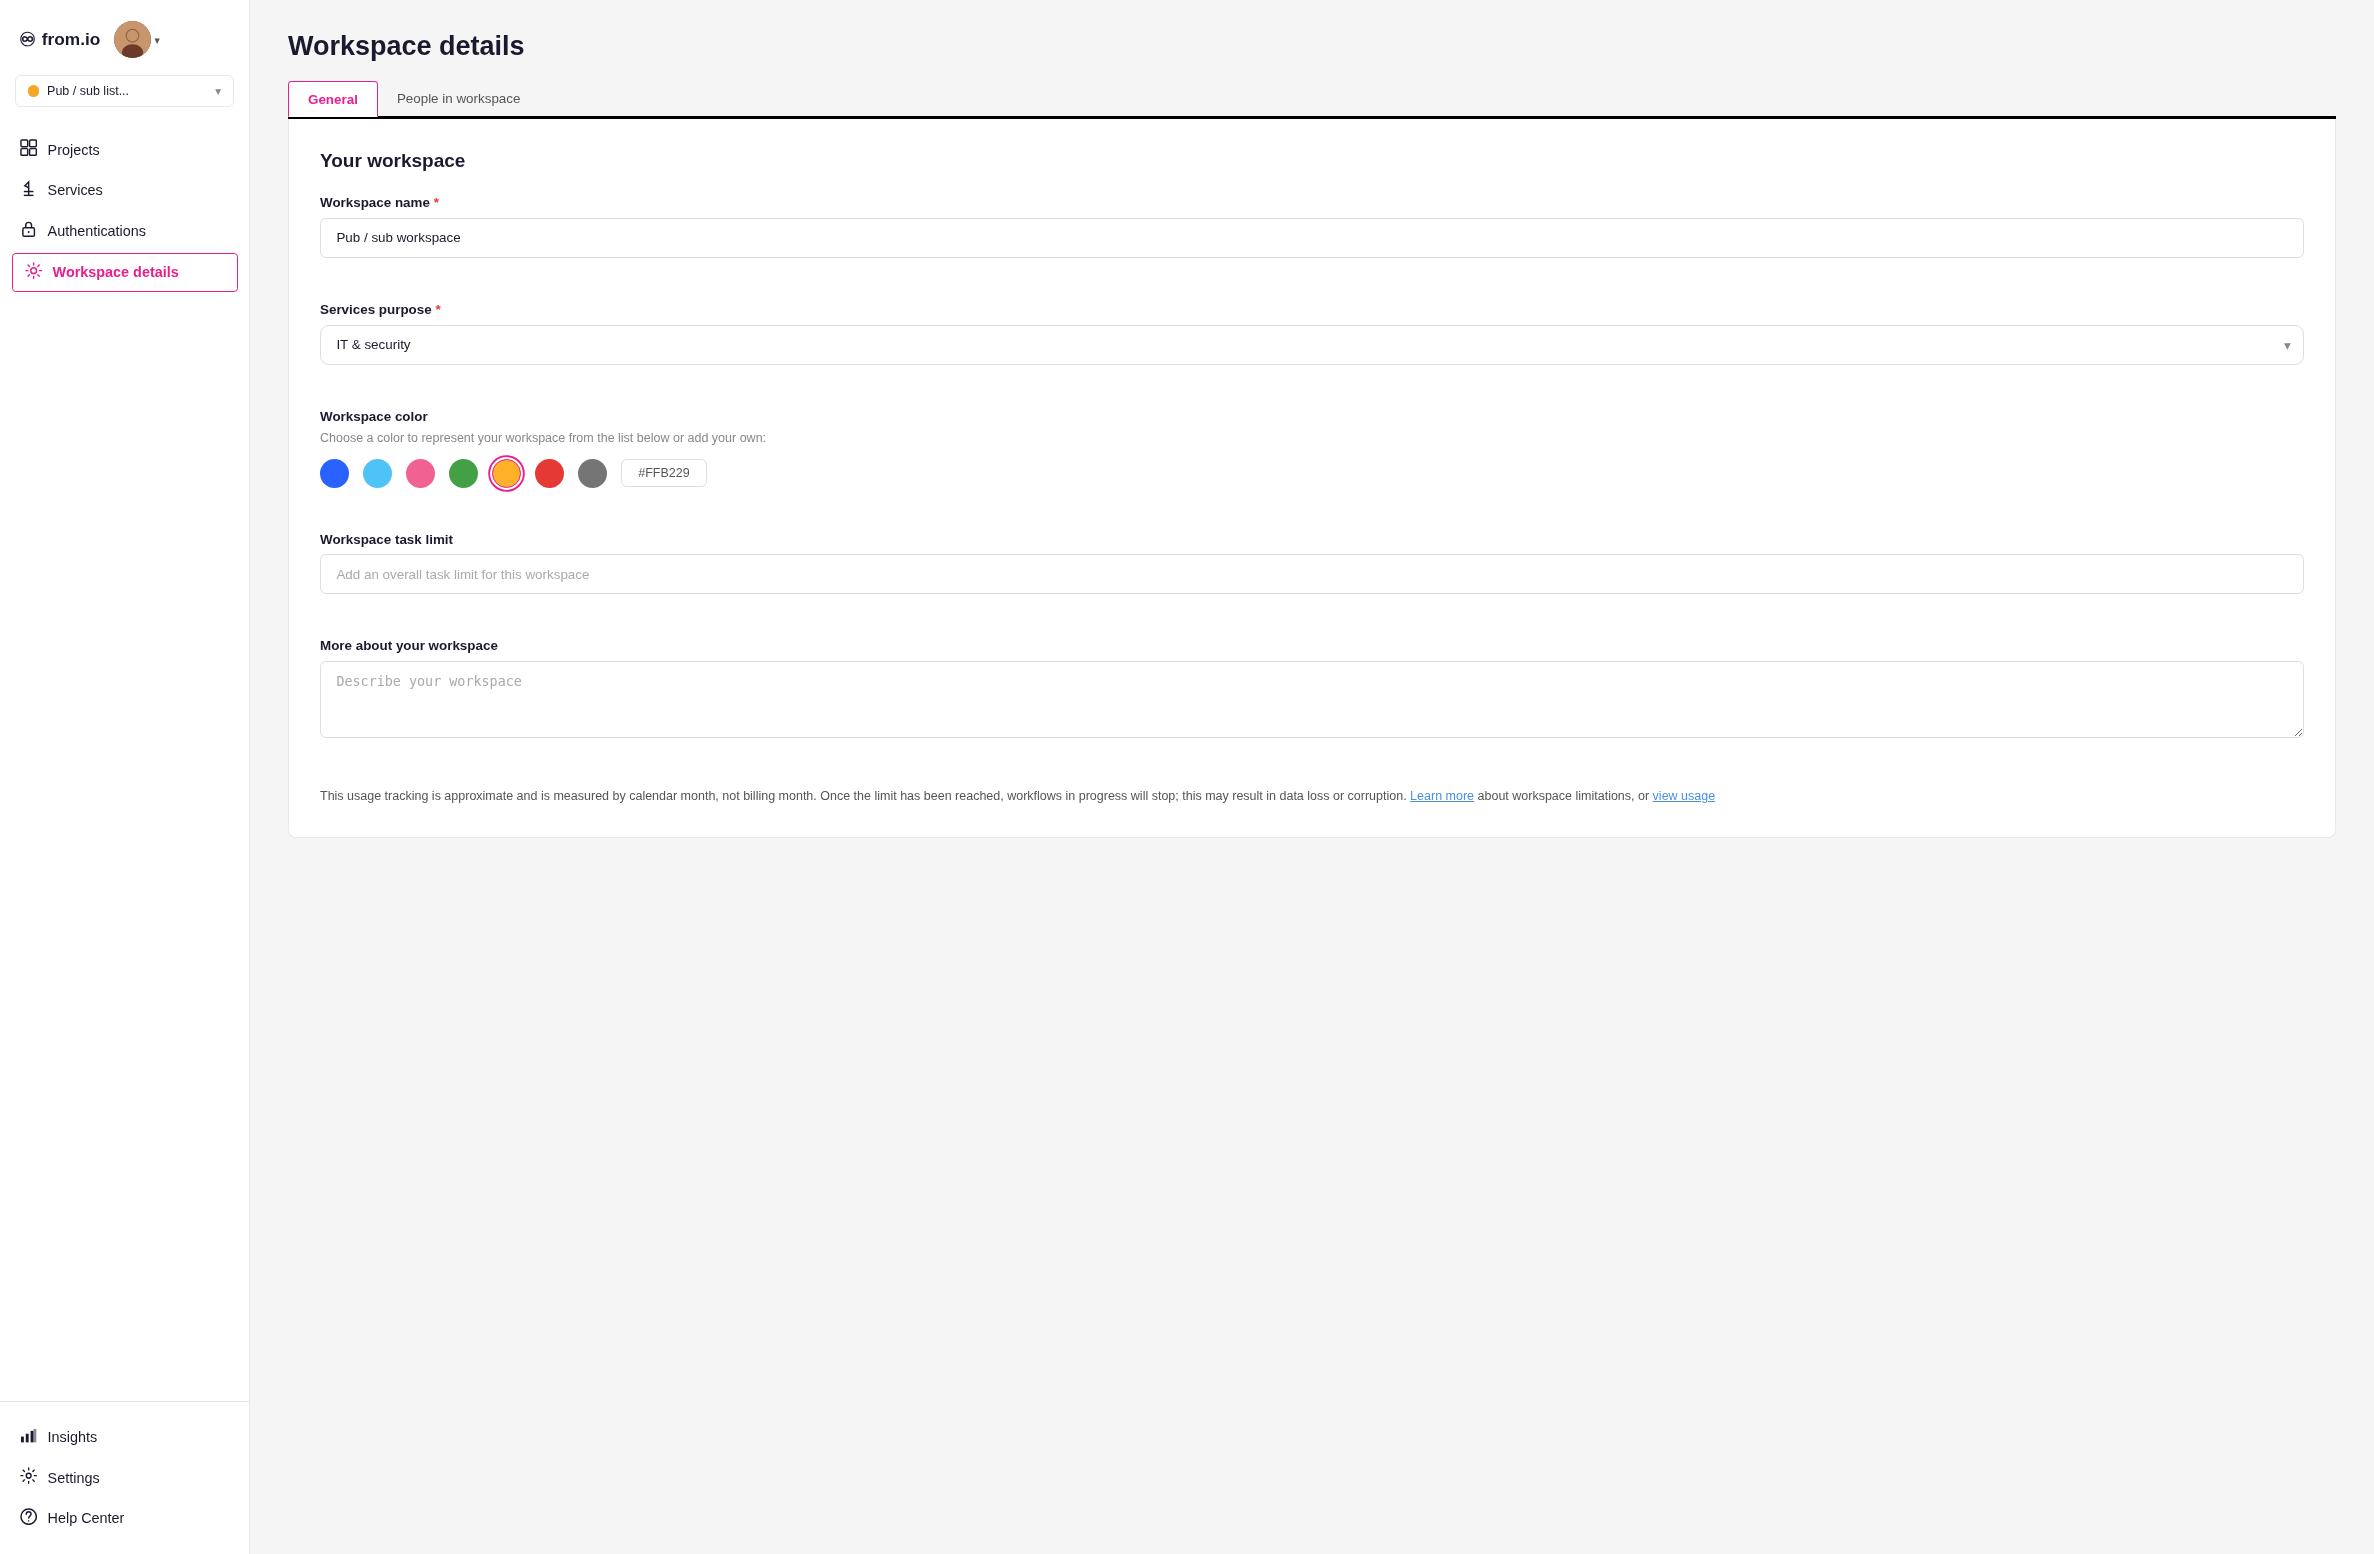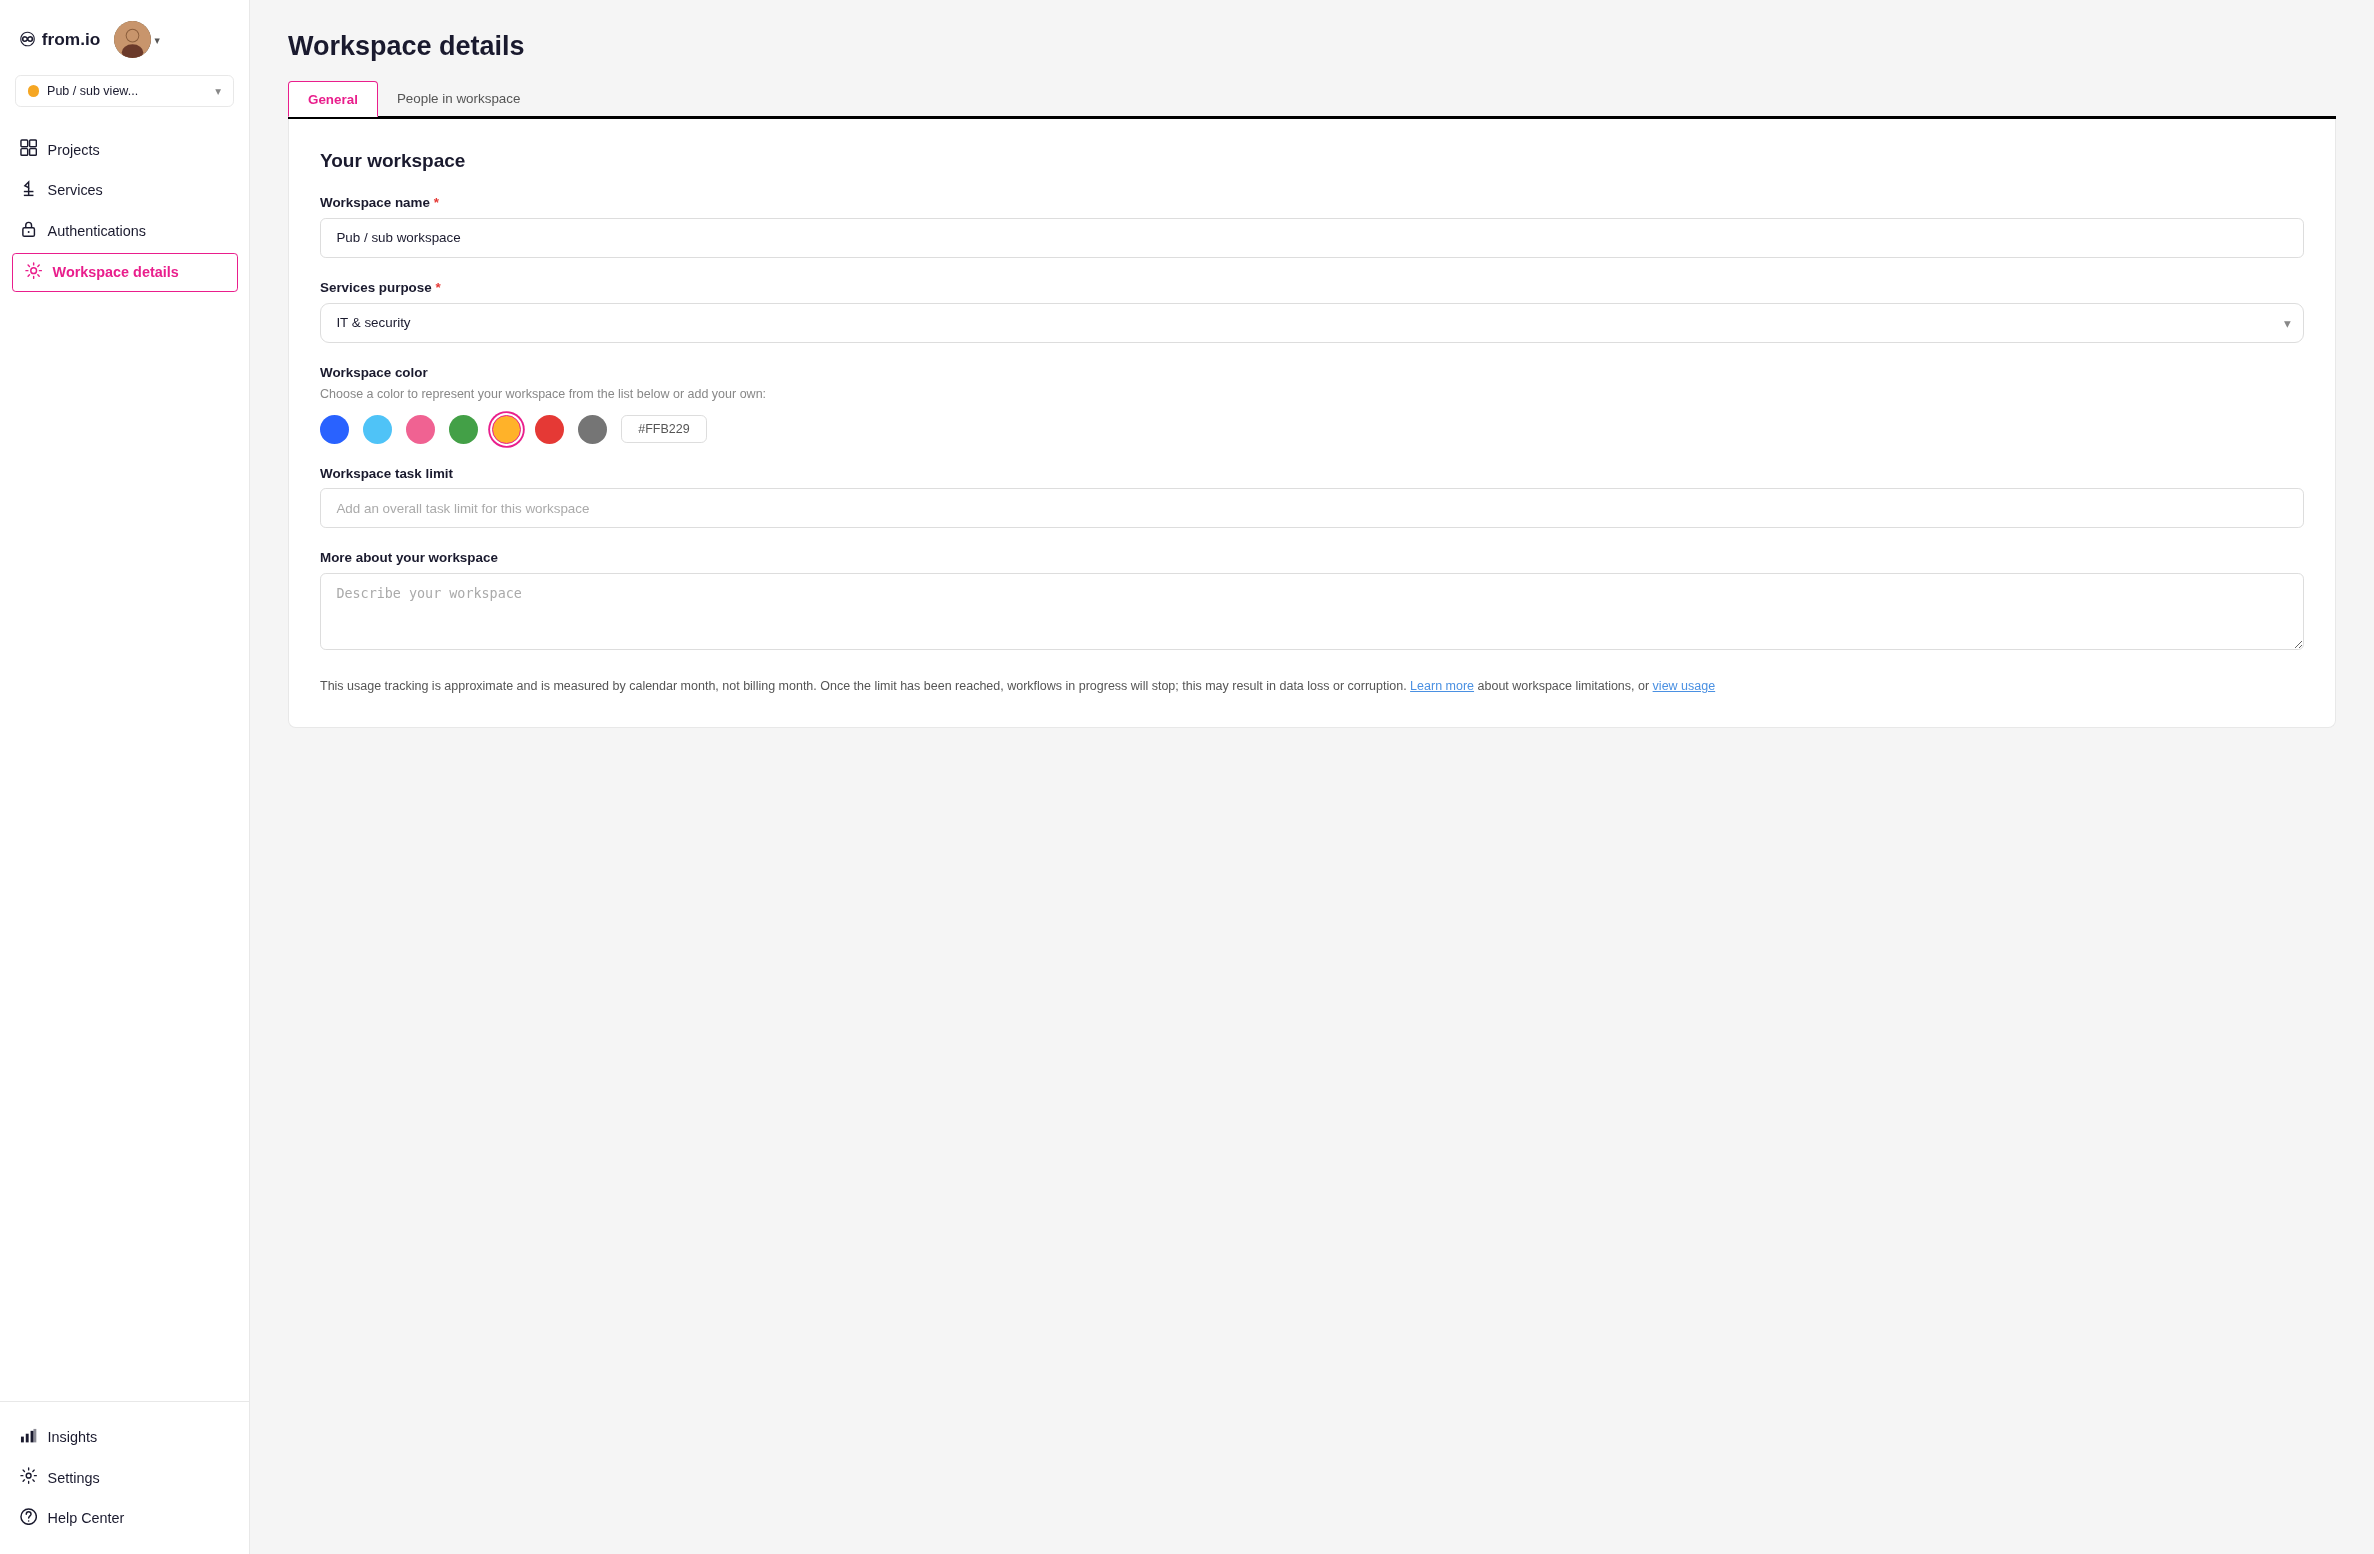--- a/index.html
+++ b/index.html
@@ -163,21 +163,21 @@
     }
 
     .section-title {
       font-size: 19px;
       font-weight: 700;
       color: #1a1a2e;
       margin-bottom: 23px;
     }
 
     .form-group {
-      margin-bottom: 22px;
+      margin-bottom: 44px;
     }
     .form-label {
       font-size: 13.4px;
       font-weight: 600;
       color: #1a1a2e;
       margin-bottom: 7.7px;
       display: flex;
       align-items: center;
       gap: 3.8px;
     }
@@ -295,21 +295,21 @@
           <circle cx="19" cy="15" r="6" fill="#c8956c"></circle>
           <ellipse cx="19" cy="14" rx="5" ry="4" fill="#c8956c"></ellipse>
         </svg>
       </div>
       <span class="chevron-small">▾</span>
     </div>
   </div>
 
   <div class="workspace-selector">
     <div class="workspace-dot"></div>
-    <span class="workspace-name">Pub / sub view...</span>
+    <span class="workspace-name">Pub / sub list...</span>
     <span class="chevron-down">▾</span>
   </div>
 
   <nav class="sidebar-nav">
     <div class="nav-item">
       <span class="nav-icon">
         <svg width="17.3" height="17.3" viewBox="0 0 18 18" fill="none">
           <rect x="1" y="1" width="7" height="7" rx="1" stroke="#1a1a2e" stroke-width="1.5"></rect>
           <rect x="10" y="1" width="7" height="7" rx="1" stroke="#1a1a2e" stroke-width="1.5"></rect>
           <rect x="1" y="10" width="7" height="7" rx="1" stroke="#1a1a2e" stroke-width="1.5"></rect>

